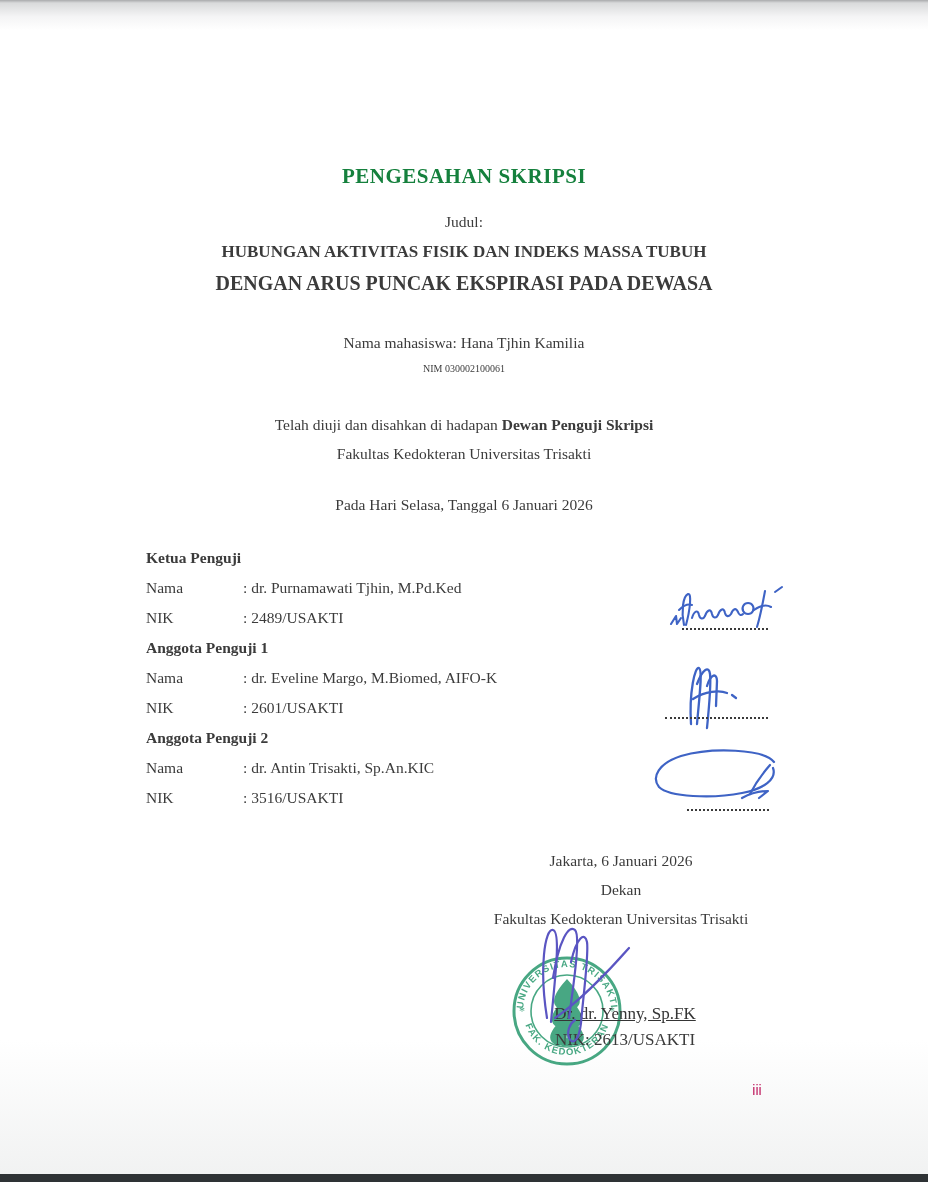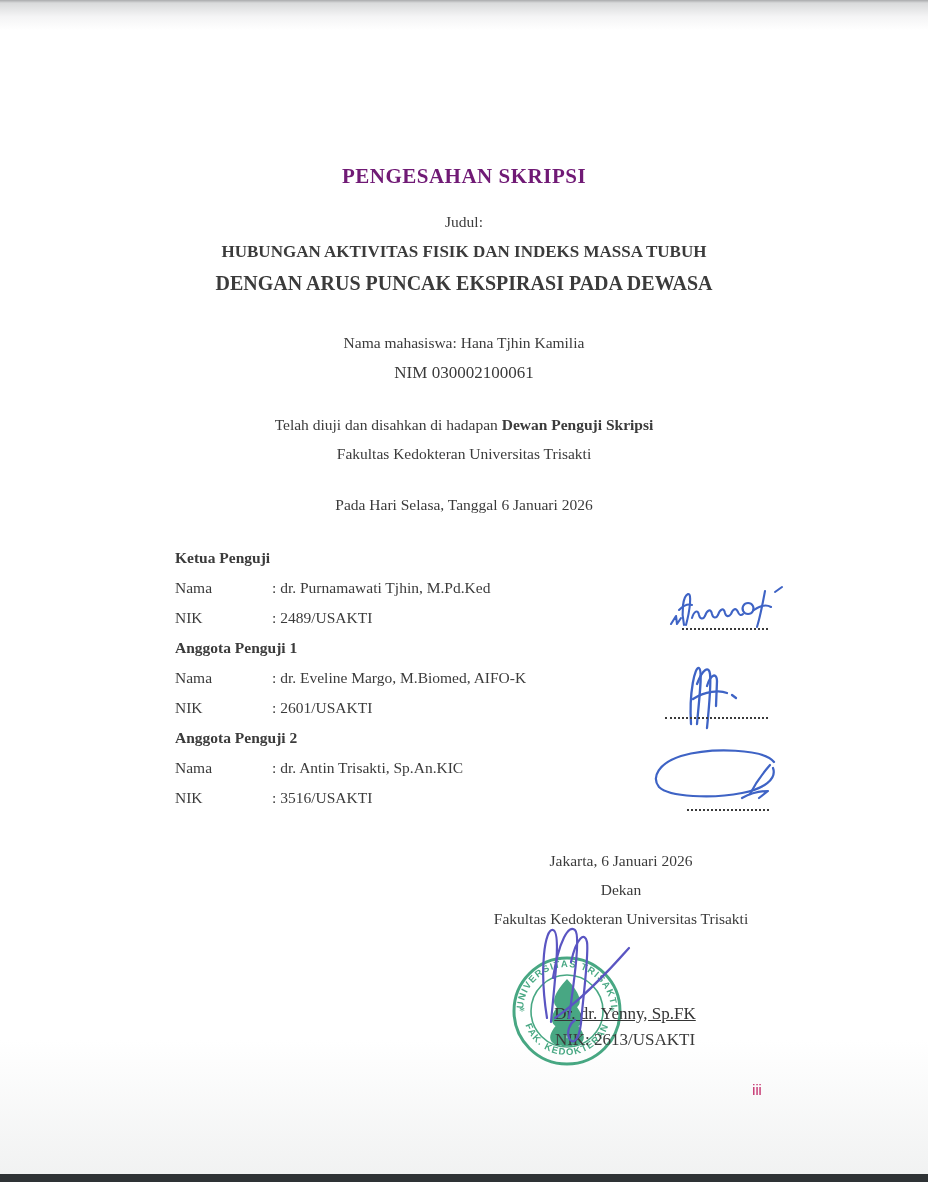--- a/index.html
+++ b/index.html
@@ -5,31 +5,31 @@
   html,body{margin:0;padding:0;}
   body{width:928px;height:1182px;background:#ffffff;position:relative;overflow:hidden;
        font-family:"Liberation Serif","DejaVu Serif",serif;color:#3b3b3b;}
   .screen{position:absolute;inset:0;width:928px;height:1182px;background:#ffffff;}
   .top-shade{position:absolute;left:0;top:0;width:928px;height:30px;
        background:linear-gradient(180deg,#a9aaac 0%,#d9dadb 10%,#f4f4f5 55%,#ffffff 100%);}
   .bottom-shade{position:absolute;left:0;top:1040px;width:928px;height:134px;
        background:linear-gradient(180deg,rgba(255,255,255,0) 0%,#f1f2f2 100%);}
   .bottom-bar{position:absolute;left:0;top:1174px;width:928px;height:8px;background:#2e3235;}
   .centered{position:absolute;left:0;width:928px;text-align:center;white-space:pre-wrap;}
-  .doc-title{top:164px;font-size:21px;font-weight:bold;letter-spacing:.5px;color:#701a75;}
+  .doc-title{top:164px;font-size:21px;font-weight:bold;letter-spacing:.5px;color:#15803d;}
   .judul{top:213px;font-size:15.5px;font-weight:normal;}
   .thesis1{top:242px;font-size:17px;font-weight:bold;}
   .thesis2{top:272px;font-size:20px;font-weight:bold;}
   .student{top:334px;font-size:15.5px;}
-  .nim{top:363px;font-size:17px;}
+  .nim{top:363px;font-size:10px;}
   .statement{top:416px;font-size:15.5px;text-align:center;}
   .statement .bold{font-weight:bold;}
   .faculty{top:445px;font-size:15.5px;}
   .dateline{top:496px;font-size:15.5px;}
-  .examiners{position:absolute;left:175px;top:543px;font-size:15.5px;line-height:30px;}
+  .examiners{position:absolute;left:146px;top:543px;font-size:15.5px;line-height:30px;}
   .exam-role{font-weight:bold;height:30px;}
   .exam-row{display:flex;height:30px;}
   .exam-label{width:97px;flex:0 0 97px;}
   .sig-dots{position:absolute;height:3px;border-bottom:2px dotted #3a3a3a;}
   .sig-svg{position:absolute;}
   .jakarta-block{position:absolute;left:441px;top:846px;width:360px;text-align:center;
        font-size:15.5px;line-height:29px;}
   .dean-block{position:absolute;left:460px;top:1004px;width:330px;text-align:center;z-index:3;}
   .dean-name{font-size:17px;font-weight:normal;text-decoration:underline;color:#353535;}
   .dean-nik{font-size:17px;margin-top:6px;color:#3b3b3b;}

